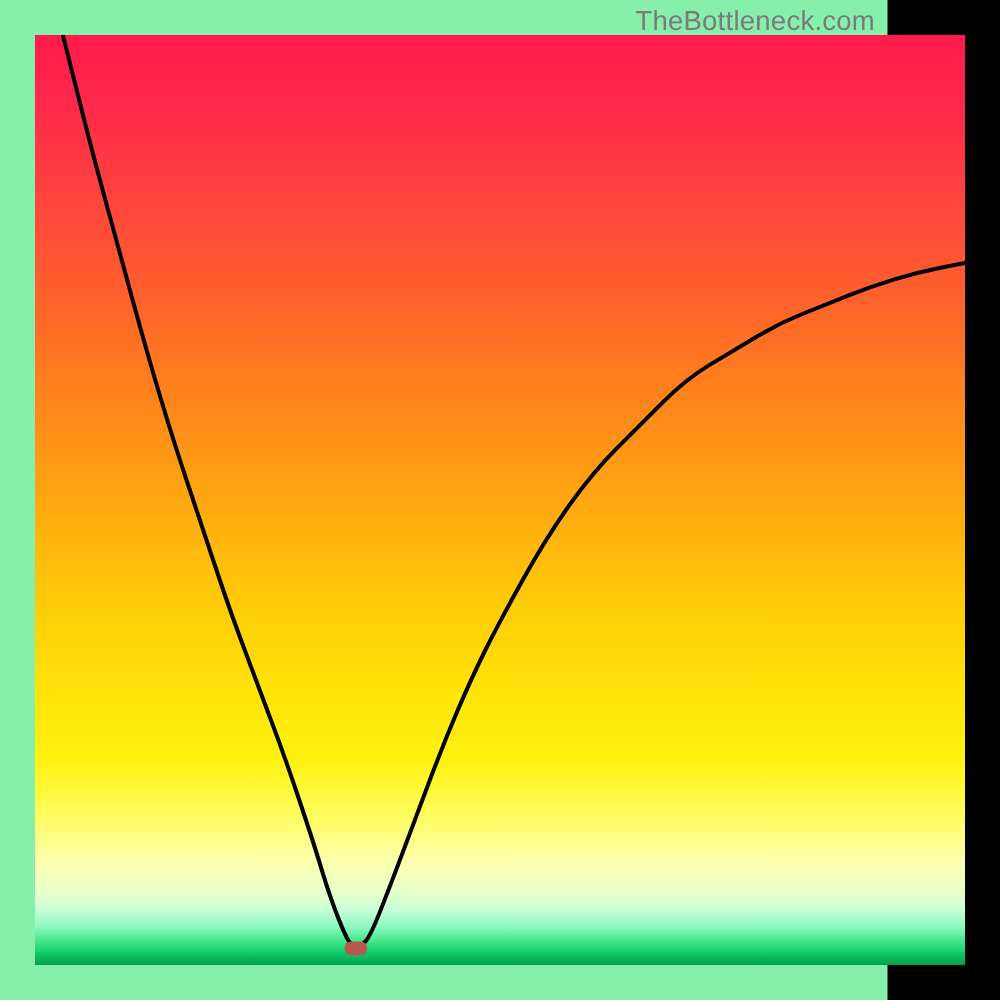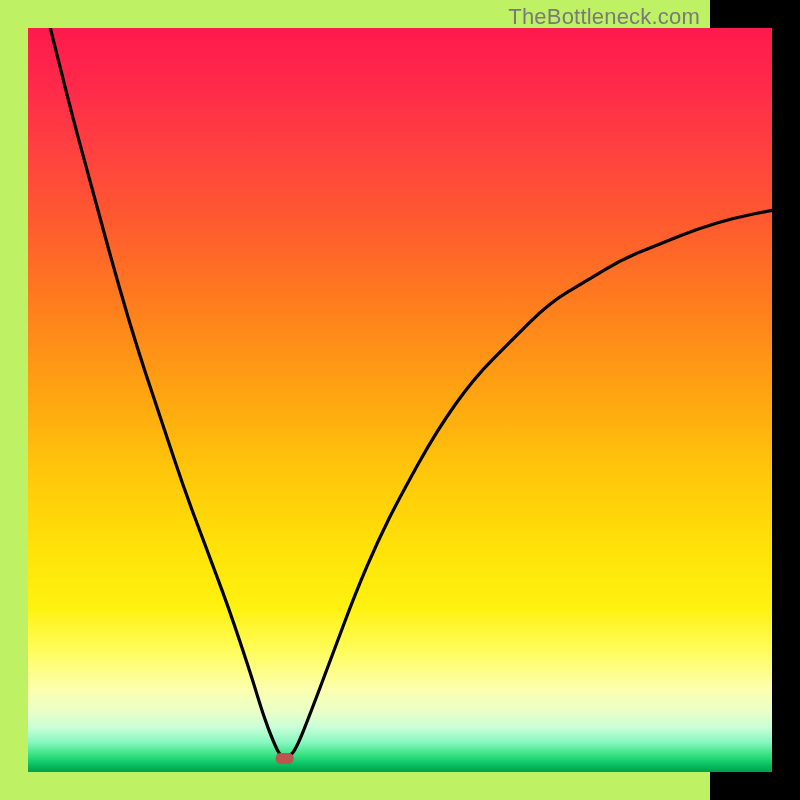--- a/index.html
+++ b/index.html
@@ -7,21 +7,21 @@
     padding: 0;
     width: 800px;
     height: 800px;
     background: #000;
     overflow: hidden;
     font-family: Arial, Helvetica, sans-serif;
   }
   .outer {
     width: 710px;
     height: 800px;
-    background: #bef264;
+    background: #86efac;
     position: relative;
   }
   .watermark {
     position: absolute;
     top: 4px;
     right: 10px;
     color: #7a7a7a;
     font-size: 22px;
     font-weight: 500;
     letter-spacing: 0.2px;

